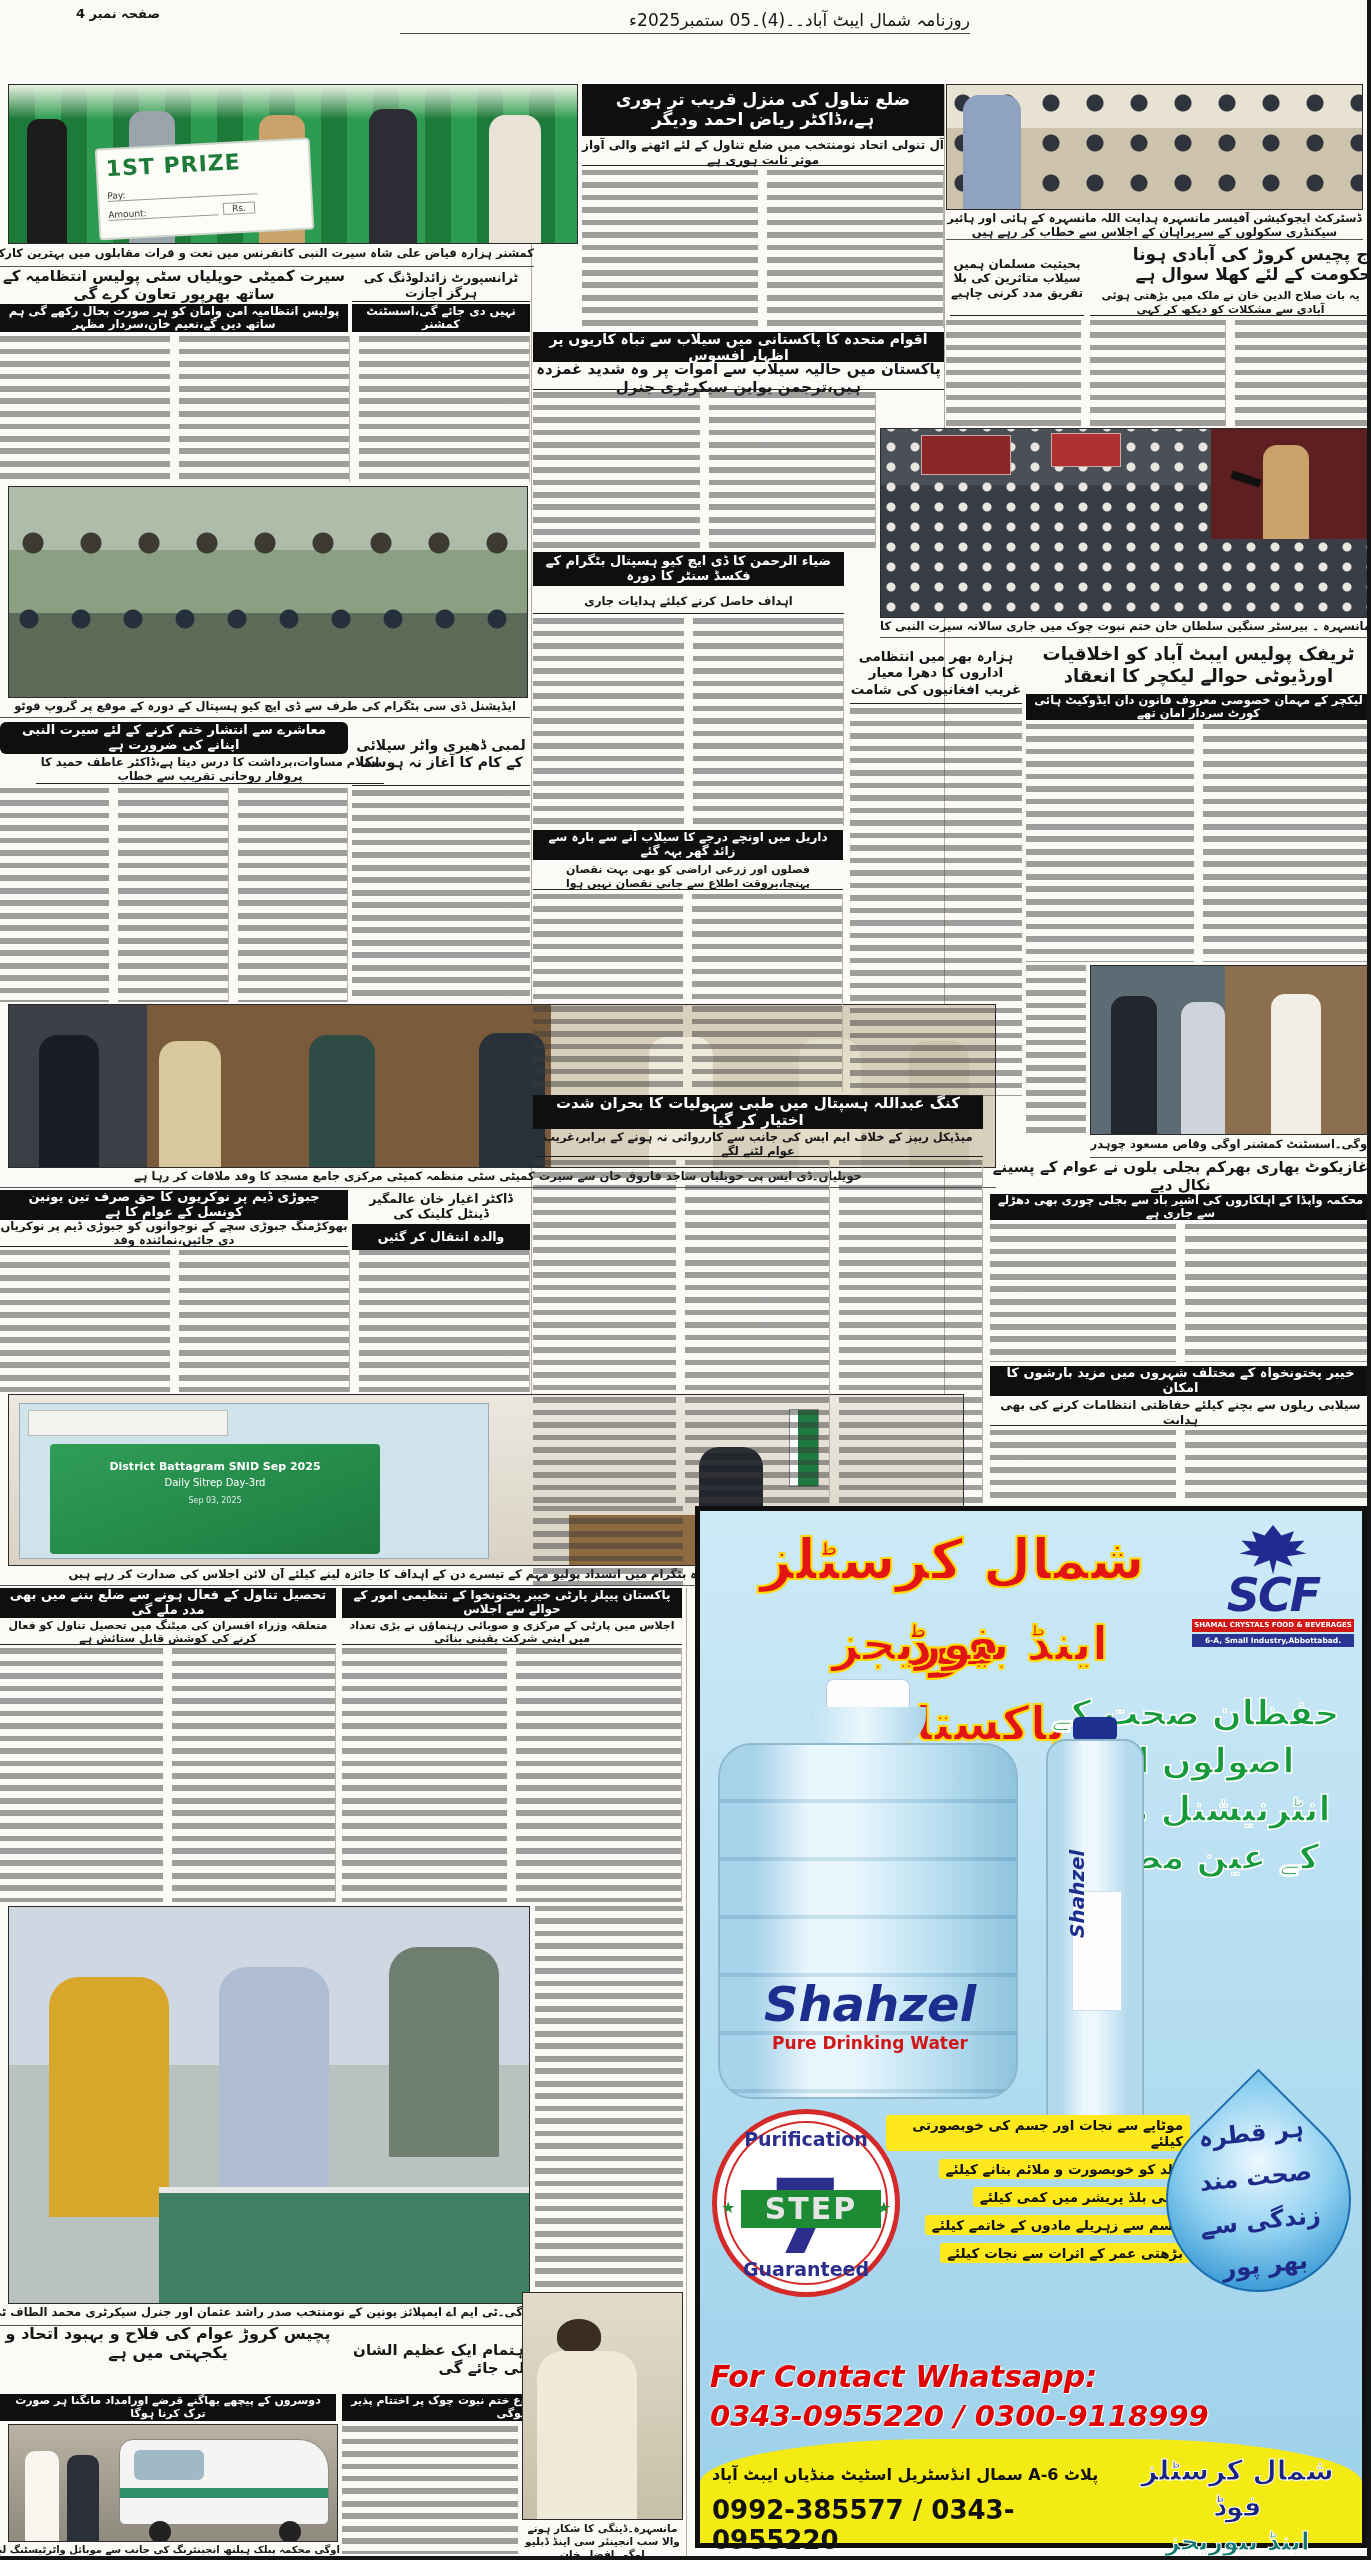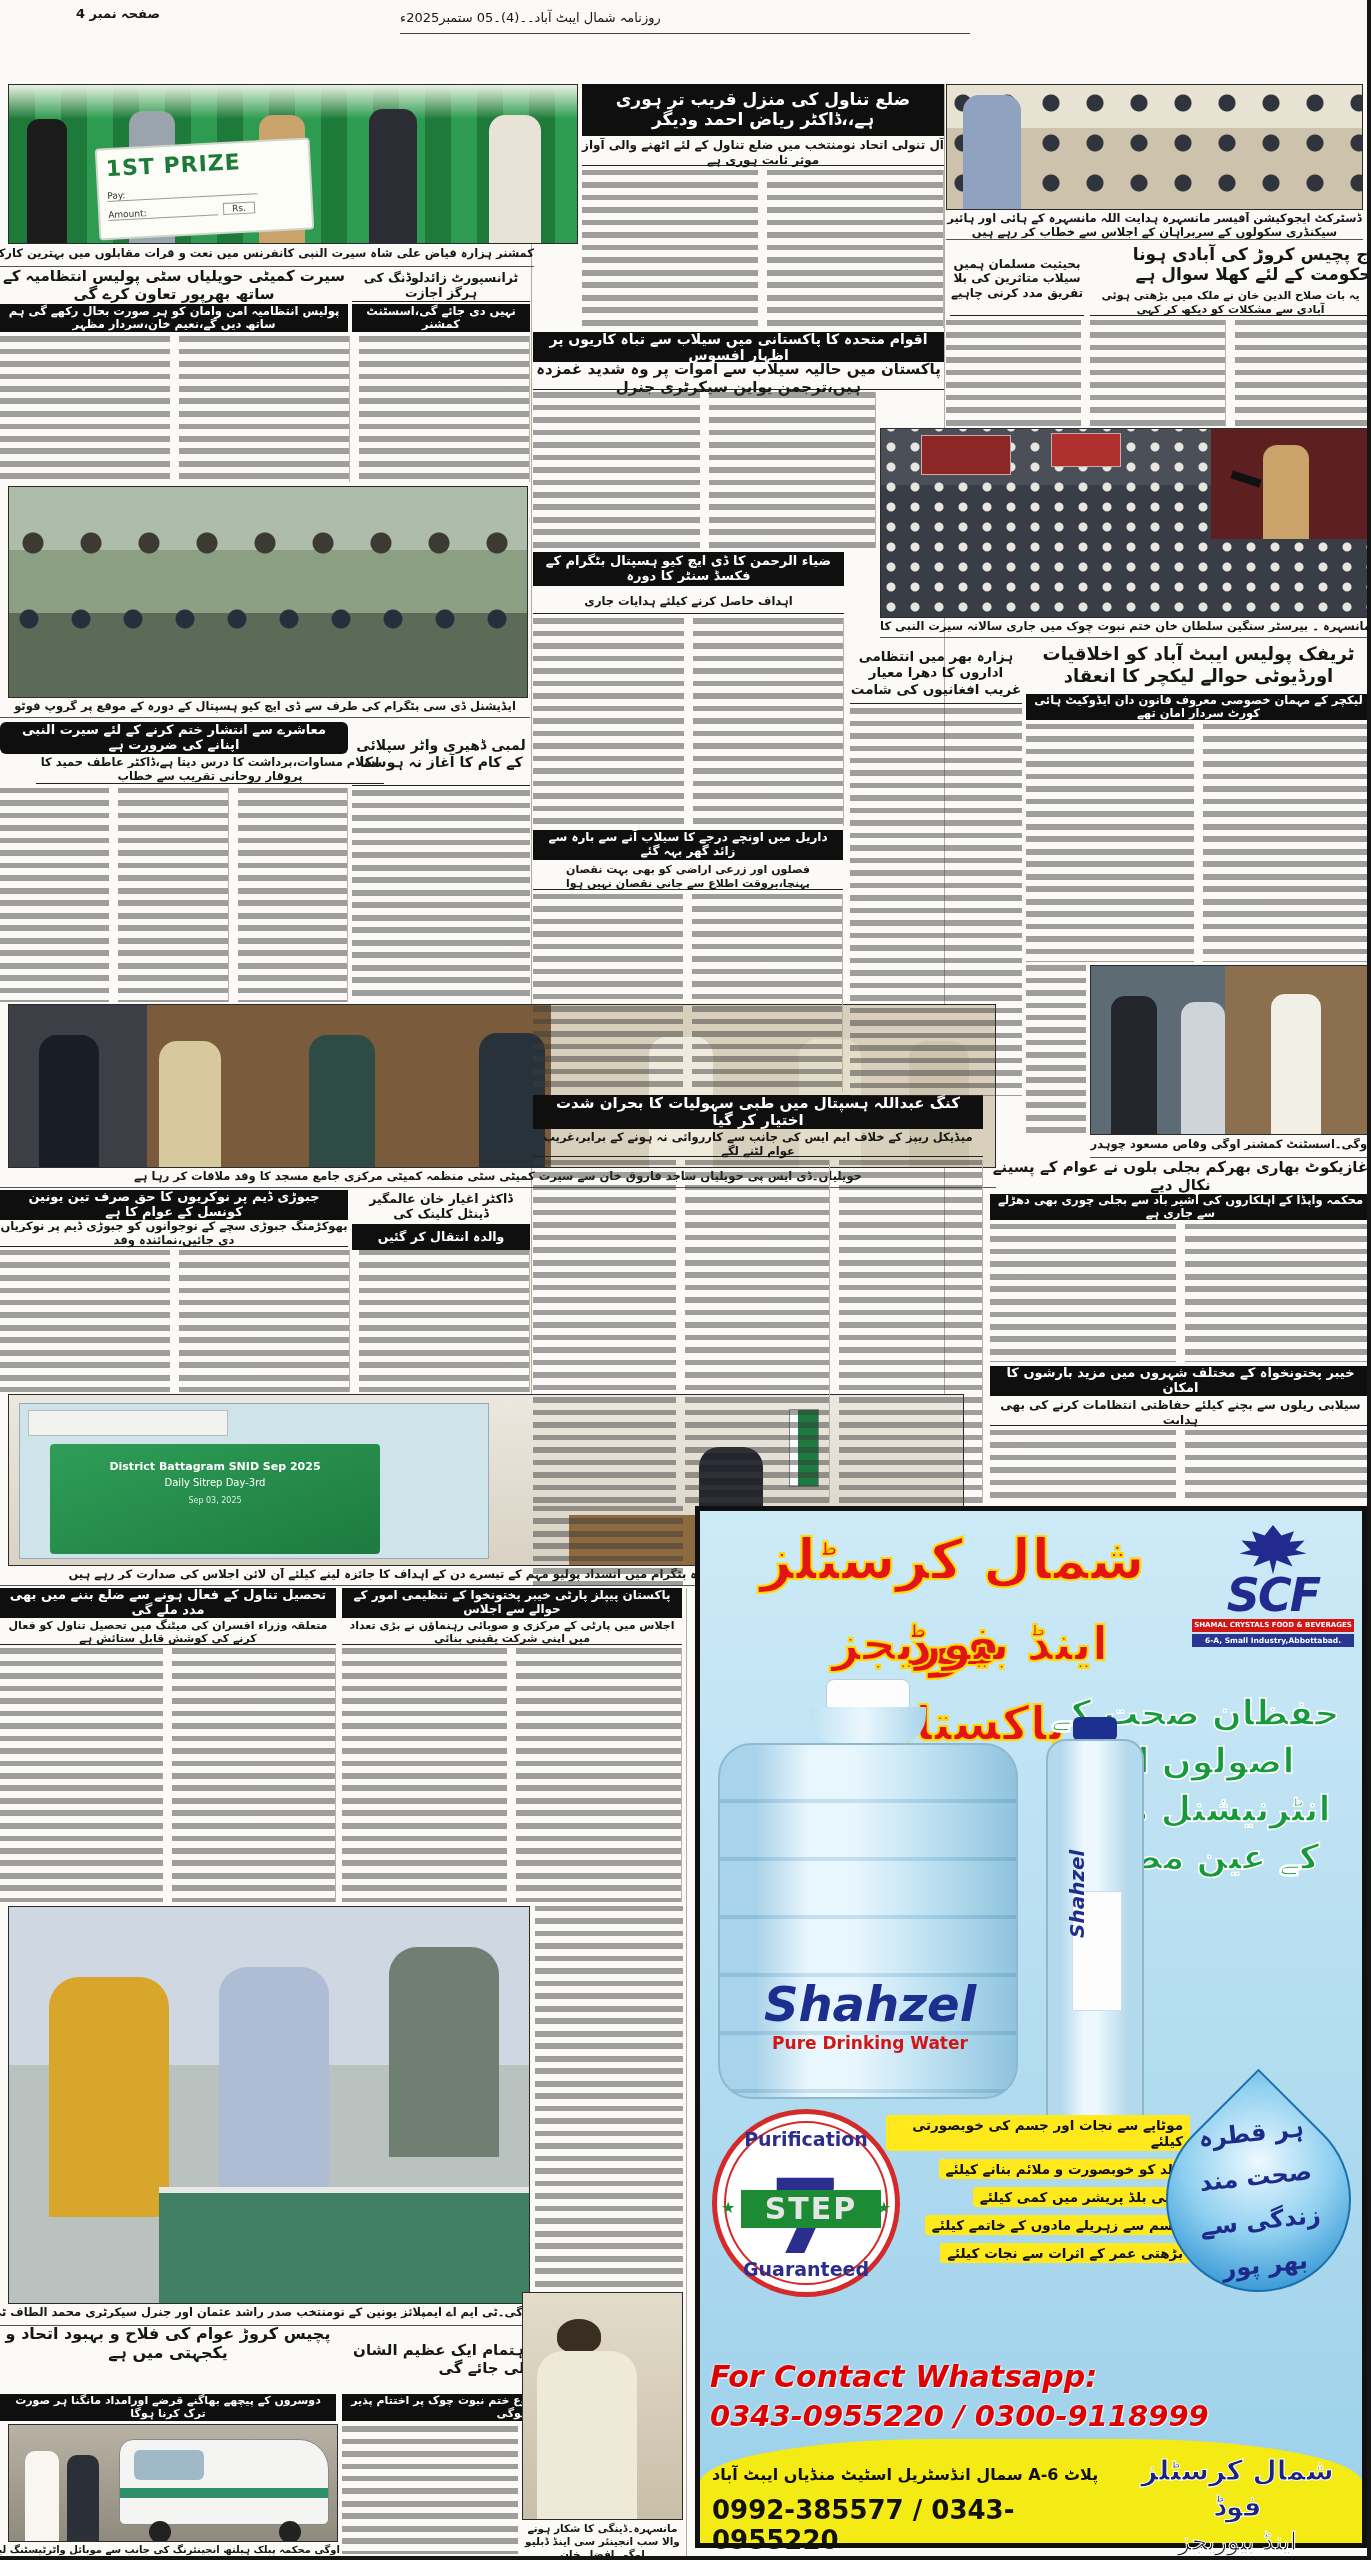--- a/index.html
+++ b/index.html
@@ -32,21 +32,21 @@
              border:2px solid #1c6fae;}
   .badge{border:5px solid #d42a2a;border-radius:50%;background:#fff;position:relative;}
   .badge::before{content:"";position:absolute;inset:7px;border:2.5px solid #d42a2a;border-radius:50%;}
 </style>
 </head>
 <body>
 
 <div class="page">
 
   <div class="abs ur" style="left:10px;top:6px;width:150px;height:20px;font-size:13px;font-weight:bold;">صفحہ نمبر 4</div>
-  <div class="abs ur" style="left:400px;top:10px;width:570px;height:24px;font-size:13px;text-align:left;border-bottom:1px solid #444;">روزنامہ شمال ایبٹ آباد۔۔(4)۔05 ستمبر2025ء</div>
+  <div class="abs ur" style="left:400px;top:10px;width:570px;height:24px;font-size:17px;text-align:right;border-bottom:1px solid #444;">روزنامہ شمال ایبٹ آباد۔۔(4)۔05 ستمبر2025ء</div>
 
   <div class="vr" style="left:531px;top:84px;height:1310px;"></div>
   <div class="vr" style="left:944px;top:84px;height:1420px;"></div>
   <div class="vr" style="left:686px;top:1588px;height:968px;"></div>
 
   <div class="abs photo" style="left:8px;top:84px;width:570px;height:160px;
        background:repeating-linear-gradient(90deg,#1d7a39 0 26px,#2e9c50 26px 52px);">
     <div class="abs" style="left:0;top:0;width:100%;height:34px;background:linear-gradient(180deg,#e9f2e2,#ffffff00);"></div>
     <div class="abs" style="left:18px;top:34px;width:40px;height:126px;background:#1b1b1b;border-radius:12px 12px 0 0;"></div>
     <div class="abs" style="left:120px;top:26px;width:46px;height:134px;background:#9aa4ad;border-radius:14px 14px 0 0;"></div>
@@ -429,20 +429,20 @@
         <div style="font-size:24px;font-weight:bold;color:#1d2a8a;line-height:44px;">بھر پور</div>
       </div>
     </div>
 
     <div class="abs" style="left:10px;top:848px;width:470px;height:38px;font-size:30px;font-weight:bold;font-style:italic;color:#e00000;text-shadow:0 0 3px #fff,1px 1px 0 #fff;">For Contact Whatsapp:</div>
     <div class="abs" style="left:10px;top:888px;width:540px;height:38px;font-size:29px;font-weight:bold;font-style:italic;color:#e00000;text-shadow:0 0 3px #fff,1px 1px 0 #fff;">0343-0955220 / 0300-9118999</div>
 
     <div class="abs" style="left:0;top:928px;width:662px;height:104px;background:#f4ea14;border-top-left-radius:240px 44px;border-top-right-radius:240px 44px;">
       <div class="abs ur" style="right:12px;top:14px;width:225px;text-align:center;">
         <div style="font-size:28px;font-weight:bold;color:#1a237e;-webkit-text-stroke:1px #fff;line-height:36px;">شمال کرسٹلز فوڈ</div>
-        <div style="font-size:25px;font-weight:normal;color:#0f172a;-webkit-text-stroke:1px #fff;line-height:34px;">اینڈ بیوریجز</div>
+        <div style="font-size:25px;font-weight:bold;color:#0f766e;-webkit-text-stroke:1px #fff;line-height:34px;">اینڈ بیوریجز</div>
       </div>
       <div class="abs ur" style="left:12px;top:26px;width:400px;font-size:16px;font-weight:bold;color:#111;text-align:left;">پلاٹ 6-A سمال انڈسٹریل اسٹیٹ منڈیاں ایبٹ آباد</div>
       <div class="abs" style="left:12px;top:56px;width:400px;font-size:26px;font-weight:bold;color:#111;">0992-385577 / 0343-0955220</div>
     </div>
   </div>
 
 </div>
 
 </body></html>

